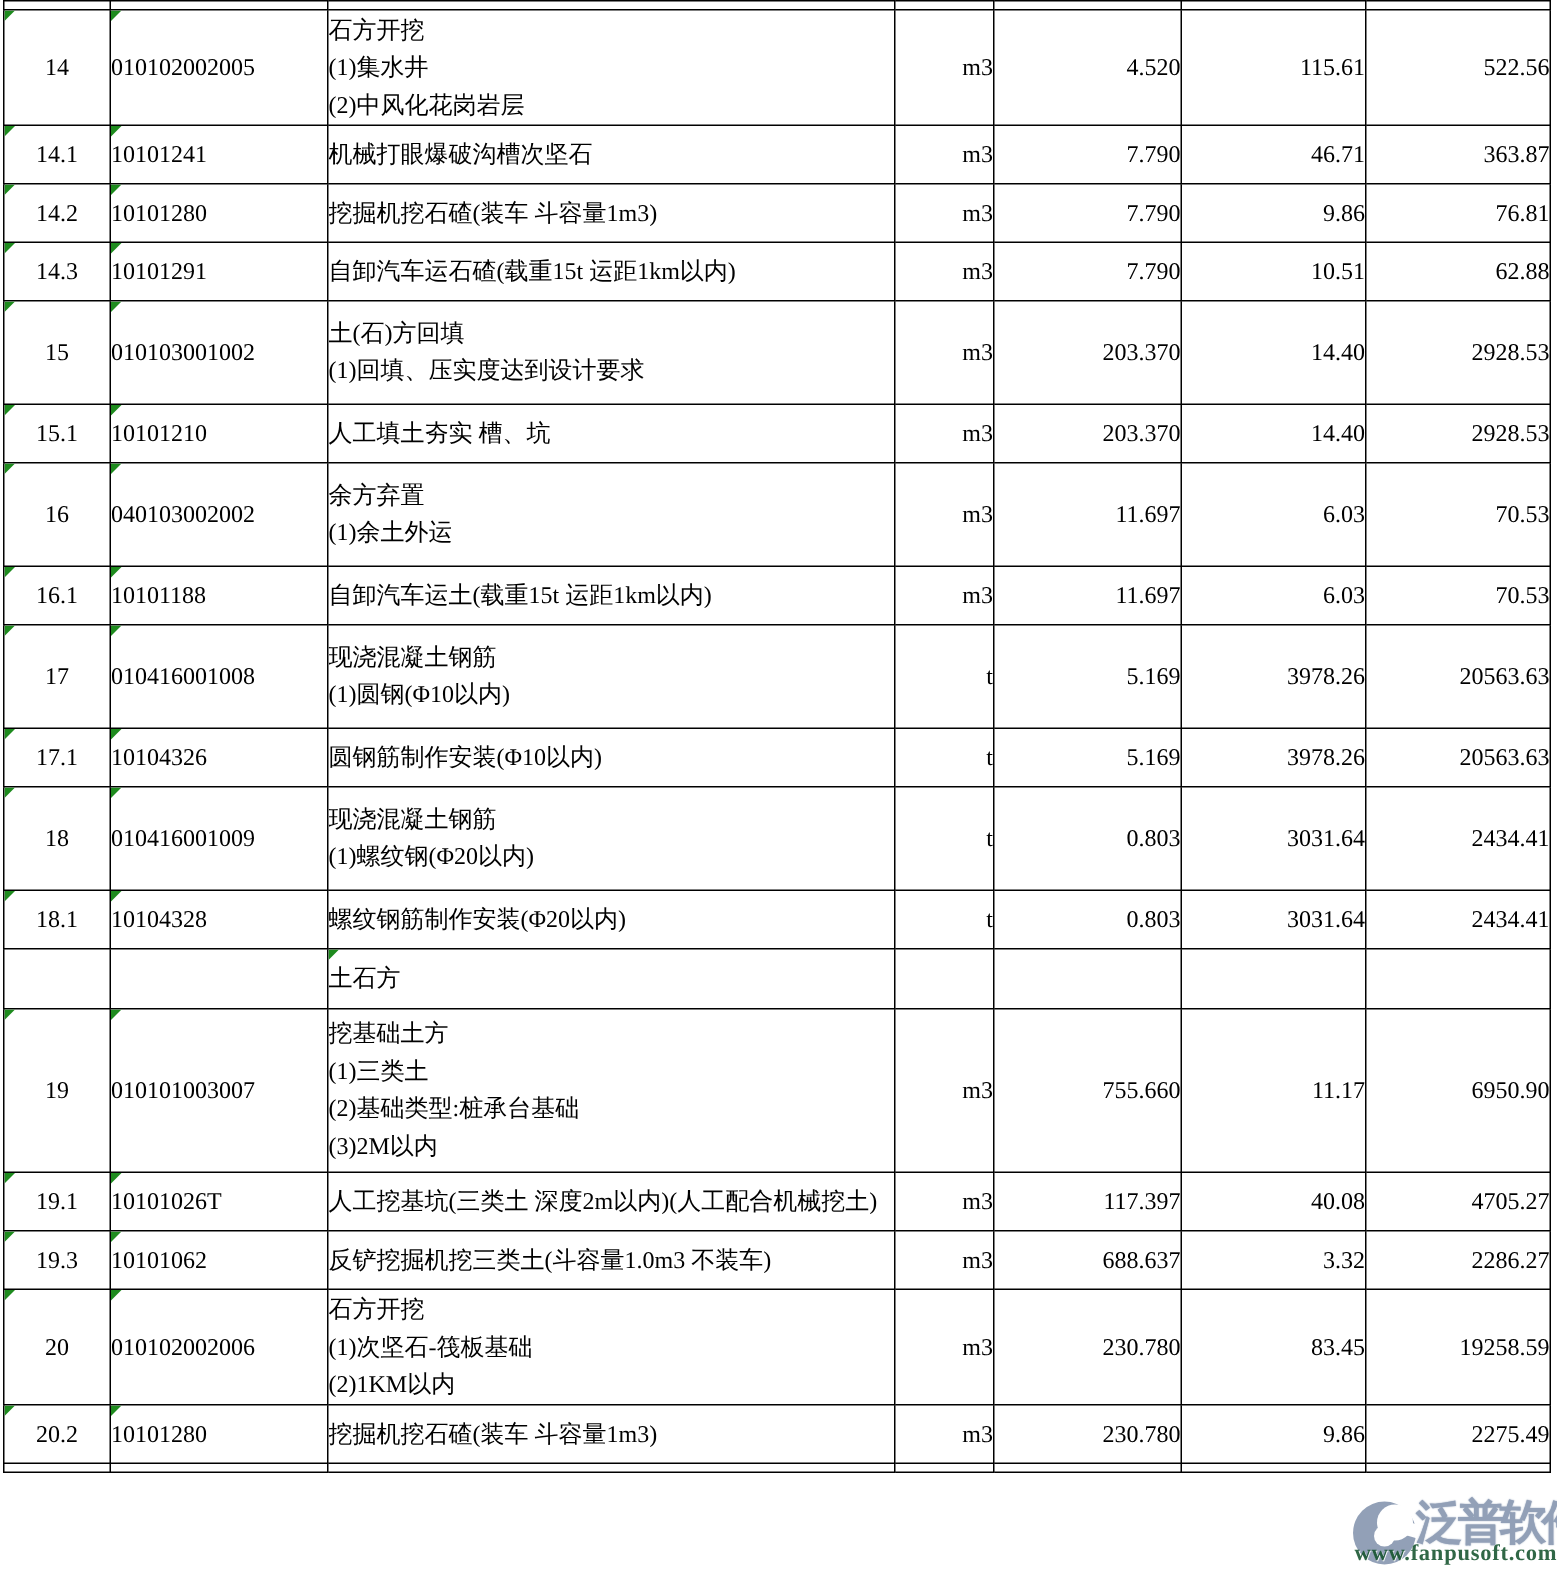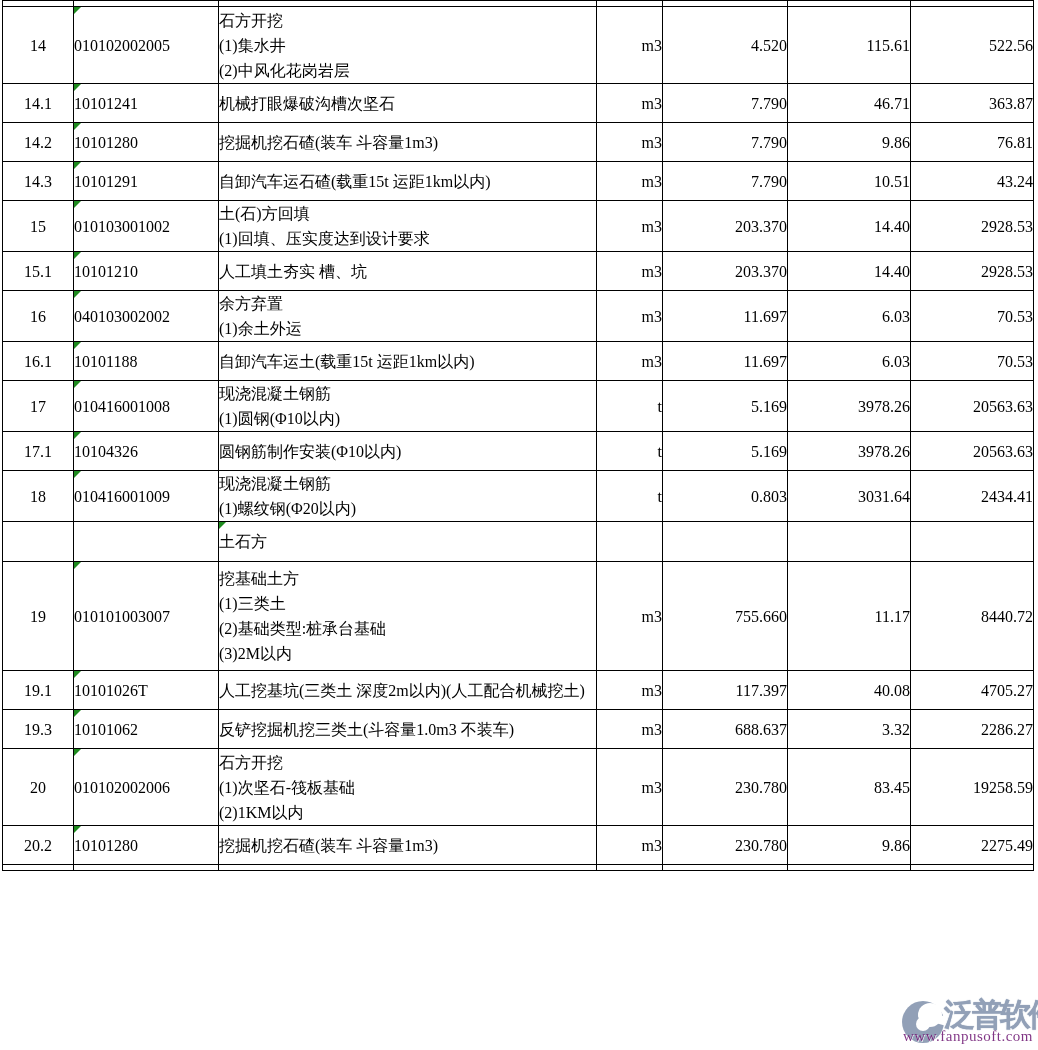--- a/index.html
+++ b/index.html
@@ -9,43 +9,43 @@
     font-family:"Liberation Serif","DejaVu Serif",serif;
   }
   table.boq { border-collapse:collapse; table-layout:fixed; margin-left:2px; }
   table.boq td {
     border:1px solid #000; font-size:16px; color:#000;
     vertical-align:middle; position:relative; overflow:hidden; padding:0;
     line-height:25px;
   }
   tr.hpart  { height:6px; }
   tr.h1     { height:39px; }
-  tr.h2     { height:51px;font-family:Liberation Serif, serif; }
+  tr.h2     { height:69px;font-family:Liberation Serif, serif; }
   tr.h3     { height:77px; }
   tr.h4     { height:109px; }
   tr.hsec   { height:40px;padding-left:12px; }
-  td.c-no   { text-align:center;border-radius:20px; }
+  td.c-no   { text-align:center; }
   td.c-code { padding-left:6px;margin-left:25px; }
   td.c-desc { padding-left:5px; padding-right:3px; white-space:pre-line; }
   td.c-unit { text-align:right; }
   td.c-num  { text-align:right; padding-right:6px; }
   td.sec-desc { padding-left:80px; white-space:nowrap; }
   .tri {
     position:absolute; top:0; left:0; width:0; height:0;
     border-top:7px solid #1e8b1e; border-right:7px solid transparent;
   }
   .wm { position:absolute; opacity:0.88; }
   .wm-brand {
     left:944px; top:994px; font-size:31px; font-weight:bold;
     letter-spacing:-3px; white-space:nowrap; color:#8494ae;
     text-shadow:0 0 1px #6e80a0;
   }
   .wm-url {
-    left:903px; top:1028px; font-size:15px; font-weight:normal;
-    letter-spacing:0.5px; white-space:nowrap; color:#701a75;
+    left:903px; top:1028px; font-size:15px; font-weight:bold;
+    letter-spacing:0.5px; white-space:nowrap; color:#14532d;
     text-shadow:0.5px 0.5px 0 #ffffff;
   }
   .wm-logo { left:901px; top:996px; width:46px; height:48px; }
 </style>
 </head>
 <body>
 
 <div class="sheet">
 
   <table class="boq">
@@ -97,21 +97,21 @@
           <td class="c-num"><span>9.86</span></td>
           <td class="c-num"><span>76.81</span></td>
         </tr>
         <tr class="h1">
           <td class="c-no"><span class="tri"></span><span>14.3</span></td>
           <td class="c-code"><span class="tri"></span><span>10101291</span></td>
           <td class="c-desc"><span>自卸汽车运石碴(载重15t 运距1km以内)</span></td>
           <td class="c-unit"><span>m3</span></td>
           <td class="c-num"><span>7.790</span></td>
           <td class="c-num"><span>10.51</span></td>
-          <td class="c-num"><span>43.24</span></td>
+          <td class="c-num"><span>62.88</span></td>
         </tr>
         <tr class="h2">
           <td class="c-no"><span class="tri"></span><span>15</span></td>
           <td class="c-code"><span class="tri"></span><span>010103001002</span></td>
           <td class="c-desc"><span>土(石)方回填
 (1)回填、压实度达到设计要求</span></td>
           <td class="c-unit"><span>m3</span></td>
           <td class="c-num"><span>203.370</span></td>
           <td class="c-num"><span>14.40</span></td>
           <td class="c-num"><span>2928.53</span></td>
@@ -161,20 +161,29 @@
           <td class="c-unit"><span>t</span></td>
           <td class="c-num"><span>5.169</span></td>
           <td class="c-num"><span>3978.26</span></td>
           <td class="c-num"><span>20563.63</span></td>
         </tr>
         <tr class="h2">
           <td class="c-no"><span class="tri"></span><span>18</span></td>
           <td class="c-code"><span class="tri"></span><span>010416001009</span></td>
           <td class="c-desc"><span>现浇混凝土钢筋
 (1)螺纹钢(Φ20以内)</span></td>
+          <td class="c-unit"><span>t</span></td>
+          <td class="c-num"><span>0.803</span></td>
+          <td class="c-num"><span>3031.64</span></td>
+          <td class="c-num"><span>2434.41</span></td>
+        </tr>
+        <tr class="h1">
+          <td class="c-no"><span class="tri"></span><span>18.1</span></td>
+          <td class="c-code"><span class="tri"></span><span>10104328</span></td>
+          <td class="c-desc"><span>螺纹钢筋制作安装(Φ20以内)</span></td>
           <td class="c-unit"><span>t</span></td>
           <td class="c-num"><span>0.803</span></td>
           <td class="c-num"><span>3031.64</span></td>
           <td class="c-num"><span>2434.41</span></td>
         </tr>
         <tr class="hsec">
           <td class="c-no"></td>
           <td class="c-code"></td>
           <td class="c-desc sec-desc"><span class="tri"></span><span>土石方</span></td>
           <td class="c-unit"></td>
@@ -185,21 +194,21 @@
         <tr class="h4">
           <td class="c-no"><span class="tri"></span><span>19</span></td>
           <td class="c-code"><span class="tri"></span><span>010101003007</span></td>
           <td class="c-desc"><span>挖基础土方
 (1)三类土
 (2)基础类型:桩承台基础
 (3)2M以内</span></td>
           <td class="c-unit"><span>m3</span></td>
           <td class="c-num"><span>755.660</span></td>
           <td class="c-num"><span>11.17</span></td>
-          <td class="c-num"><span>8440.72</span></td>
+          <td class="c-num"><span>6950.90</span></td>
         </tr>
         <tr class="h1">
           <td class="c-no"><span class="tri"></span><span>19.1</span></td>
           <td class="c-code"><span class="tri"></span><span>10101026T</span></td>
           <td class="c-desc"><span>人工挖基坑(三类土 深度2m以内)(人工配合机械挖土)</span></td>
           <td class="c-unit"><span>m3</span></td>
           <td class="c-num"><span>117.397</span></td>
           <td class="c-num"><span>40.08</span></td>
           <td class="c-num"><span>4705.27</span></td>
         </tr>

